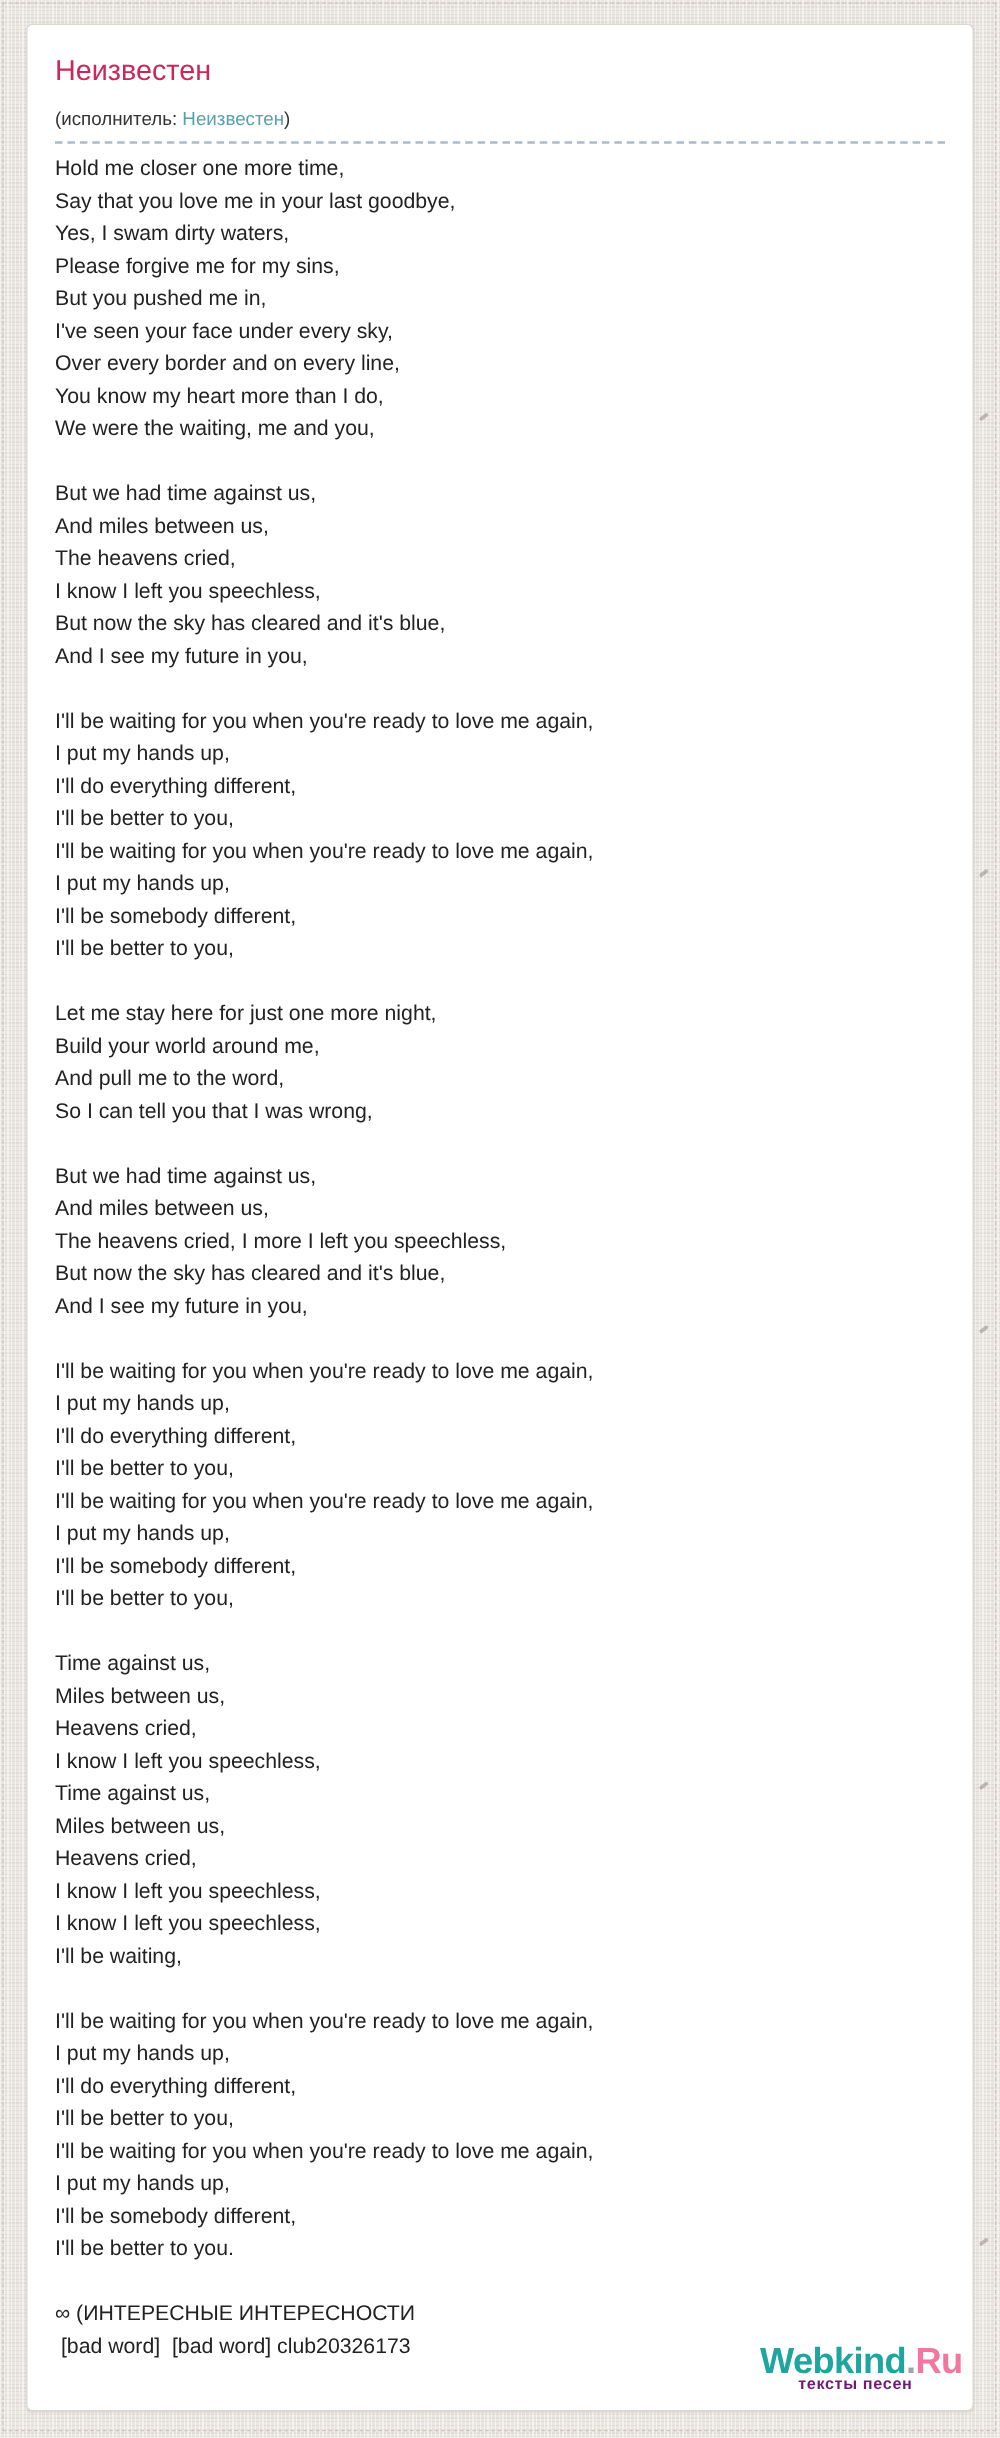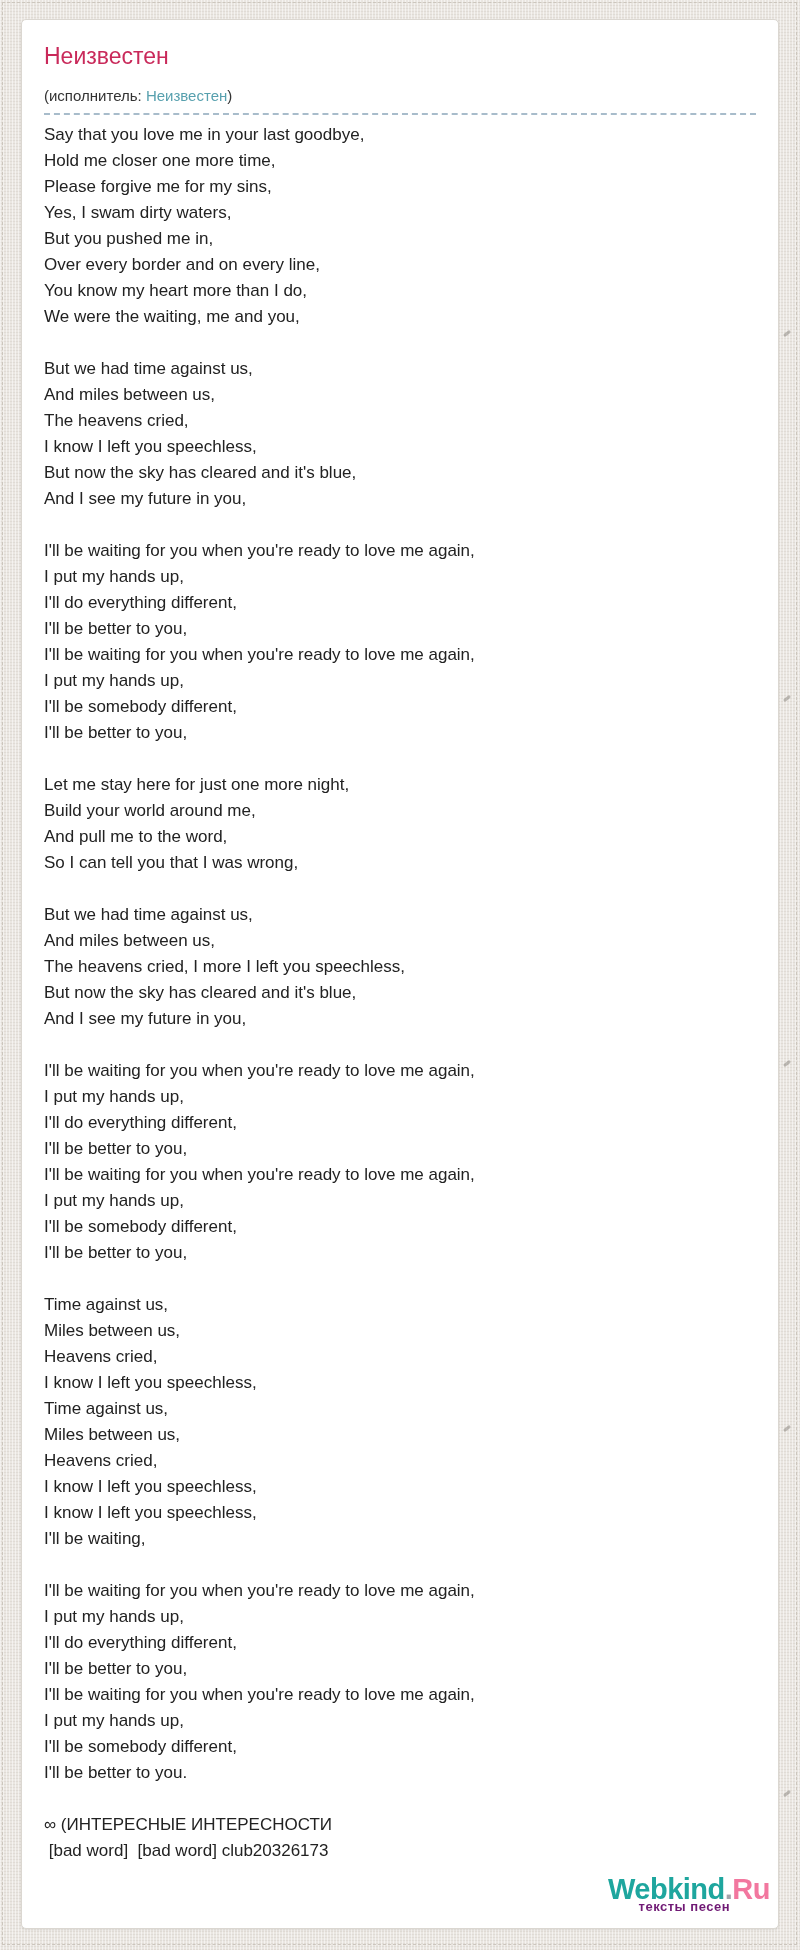--- a/index.html
+++ b/index.html
@@ -102,25 +102,26 @@
 <div class="bg-mark" style="top:1427px"></div>
 <div class="bg-mark" style="top:1792px"></div>
 
 <div class="card">
   <div>
     <h1 class="song-title">Неизвестен</h1>
     <div class="artist-row"><span>(исполнитель:</span> <a class="artist-link">Неизвестен</a><span>)</span></div>
   </div>
 
   <div class="lyrics" id="lyrics">
+      <div class="line">Hold me closer one more time,</div>
       <div class="line">Say that you love me in your last goodbye,</div>
-      <div class="line">Hold me closer one more time,</div>
+      <div class="line">Yes, I swam dirty waters,</div>
       <div class="line">Please forgive me for my sins,</div>
-      <div class="line">Yes, I swam dirty waters,</div>
       <div class="line">But you pushed me in,</div>
+      <div class="line">I've seen your face under every sky,</div>
       <div class="line">Over every border and on every line,</div>
       <div class="line">You know my heart more than I do,</div>
       <div class="line">We were the waiting, me and you,</div>
       <div class="line">&nbsp;</div>
       <div class="line">But we had time against us,</div>
       <div class="line">And miles between us,</div>
       <div class="line">The heavens cried,</div>
       <div class="line">I know I left you speechless,</div>
       <div class="line">But now the sky has cleared and it's blue,</div>
       <div class="line">And I see my future in you,</div>

